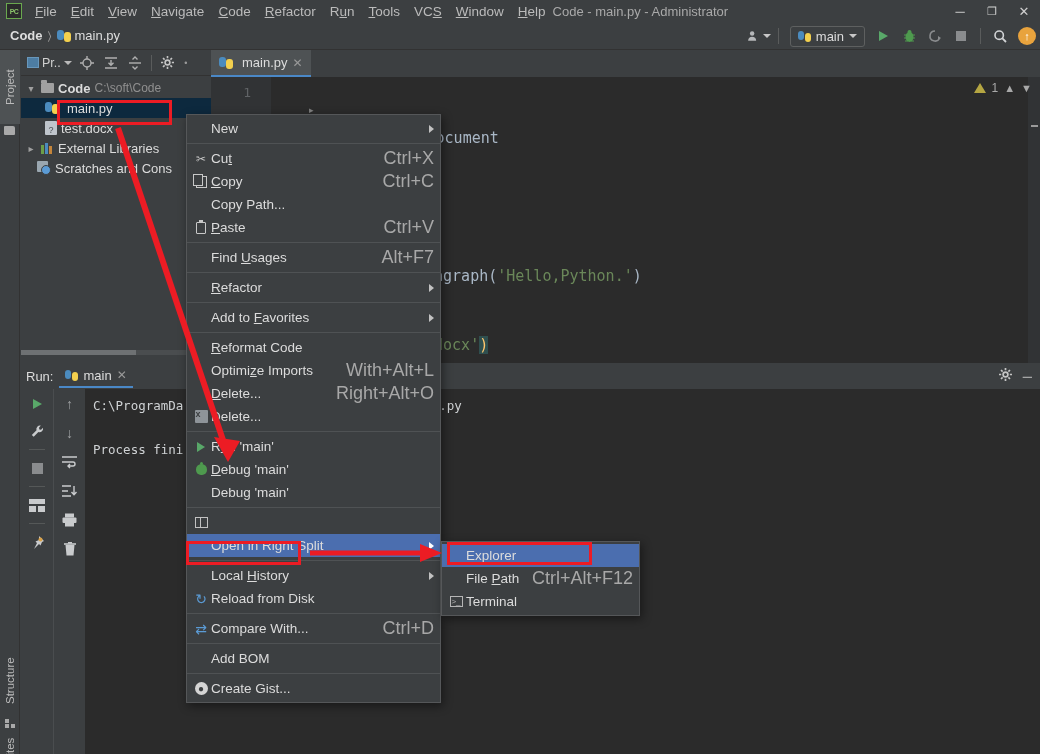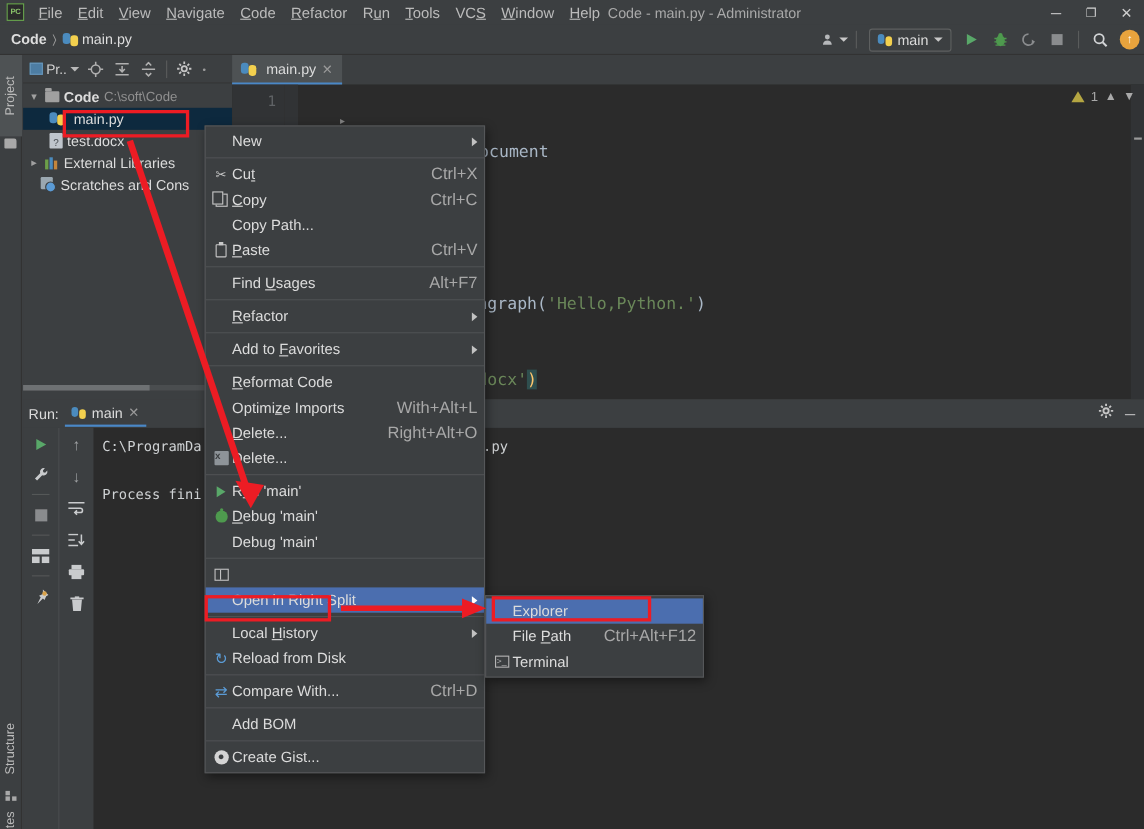--- a/index.html
+++ b/index.html
@@ -257,21 +257,21 @@
     box-shadow: 2px 3px 9px rgba(0,0,0,.45); padding: 2px 0; z-index: 40;
   }
   .ctxrow {
     display: flex; align-items: center; height: 23px; padding: 0 6px 0 4px;
     font-size: 13.5px; color: #dcdcdc; white-space: nowrap; position: relative;
   }
   .ctxrow.hl { background: #4b6eaf; }
   .ctx-ico { width: 20px; display:flex; align-items:center; justify-content:center; flex:none; color:#c8c8c8; font-size:12px; }
   .ctx-lbl { flex: 1; }
   .ctx-lbl u { text-decoration: underline; }
-  .ctx-key { color: #a8a8a8; font-size: 15px; margin-left: 28px; }
+  .ctx-key { color: #a8a8a8; font-size: 18px; margin-left: 28px; }
   .ctx-arrow {
     width: 0;height:0;border-left:5px solid #c2c2c2;
     border-top:4px solid transparent;border-bottom:4px solid transparent; margin-left: 10px;
   }
   .ctx-sep { height: 1px; background: #4f5254; margin: 3px 0; }
   .ic-copy { width:11px;height:12px;border:1.5px solid #c8c8c8; position:relative; }
   .ic-copy::after{content:"";position:absolute;left:-4px;top:-3px;width:8px;height:10px;border:1.5px solid #c8c8c8;background:#3c3f41;}
   .ic-paste { width:10px;height:12px;border:1.5px solid #c8c8c8;border-radius:1px;position:relative;}
   .ic-paste::before{content:"";position:absolute;left:2px;top:-3px;width:4px;height:3px;background:#c8c8c8;}
   .ic-marktext { width:13px;height:13px;background:#8e9499;border-radius:1px;position:relative;}

